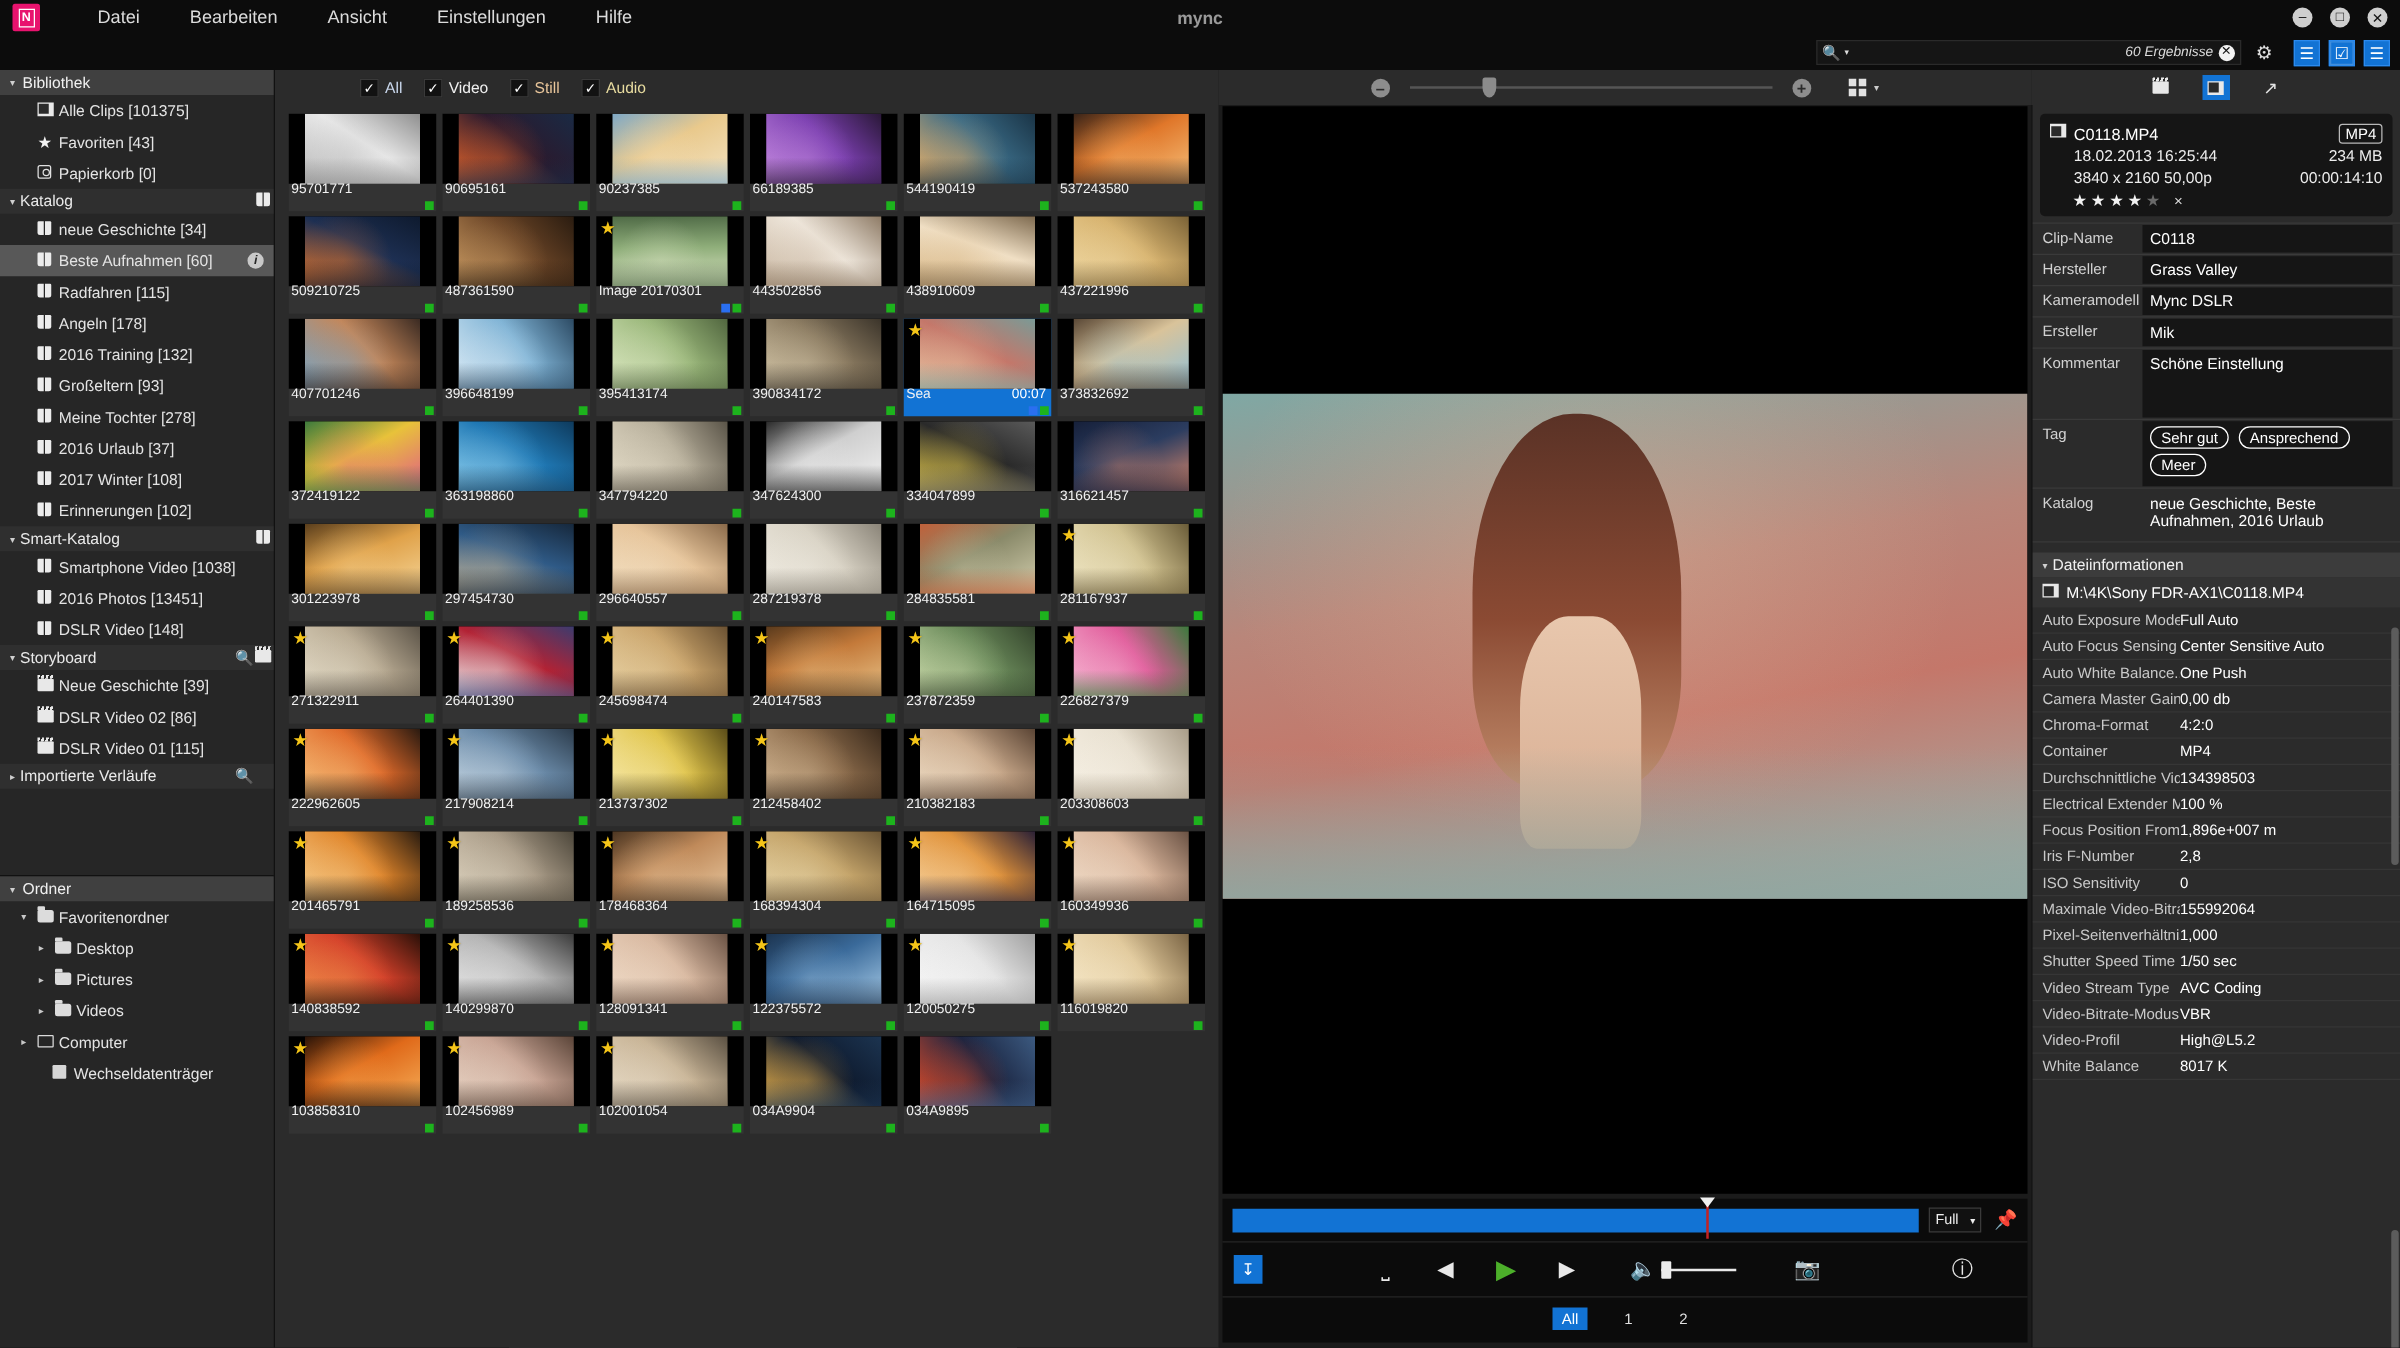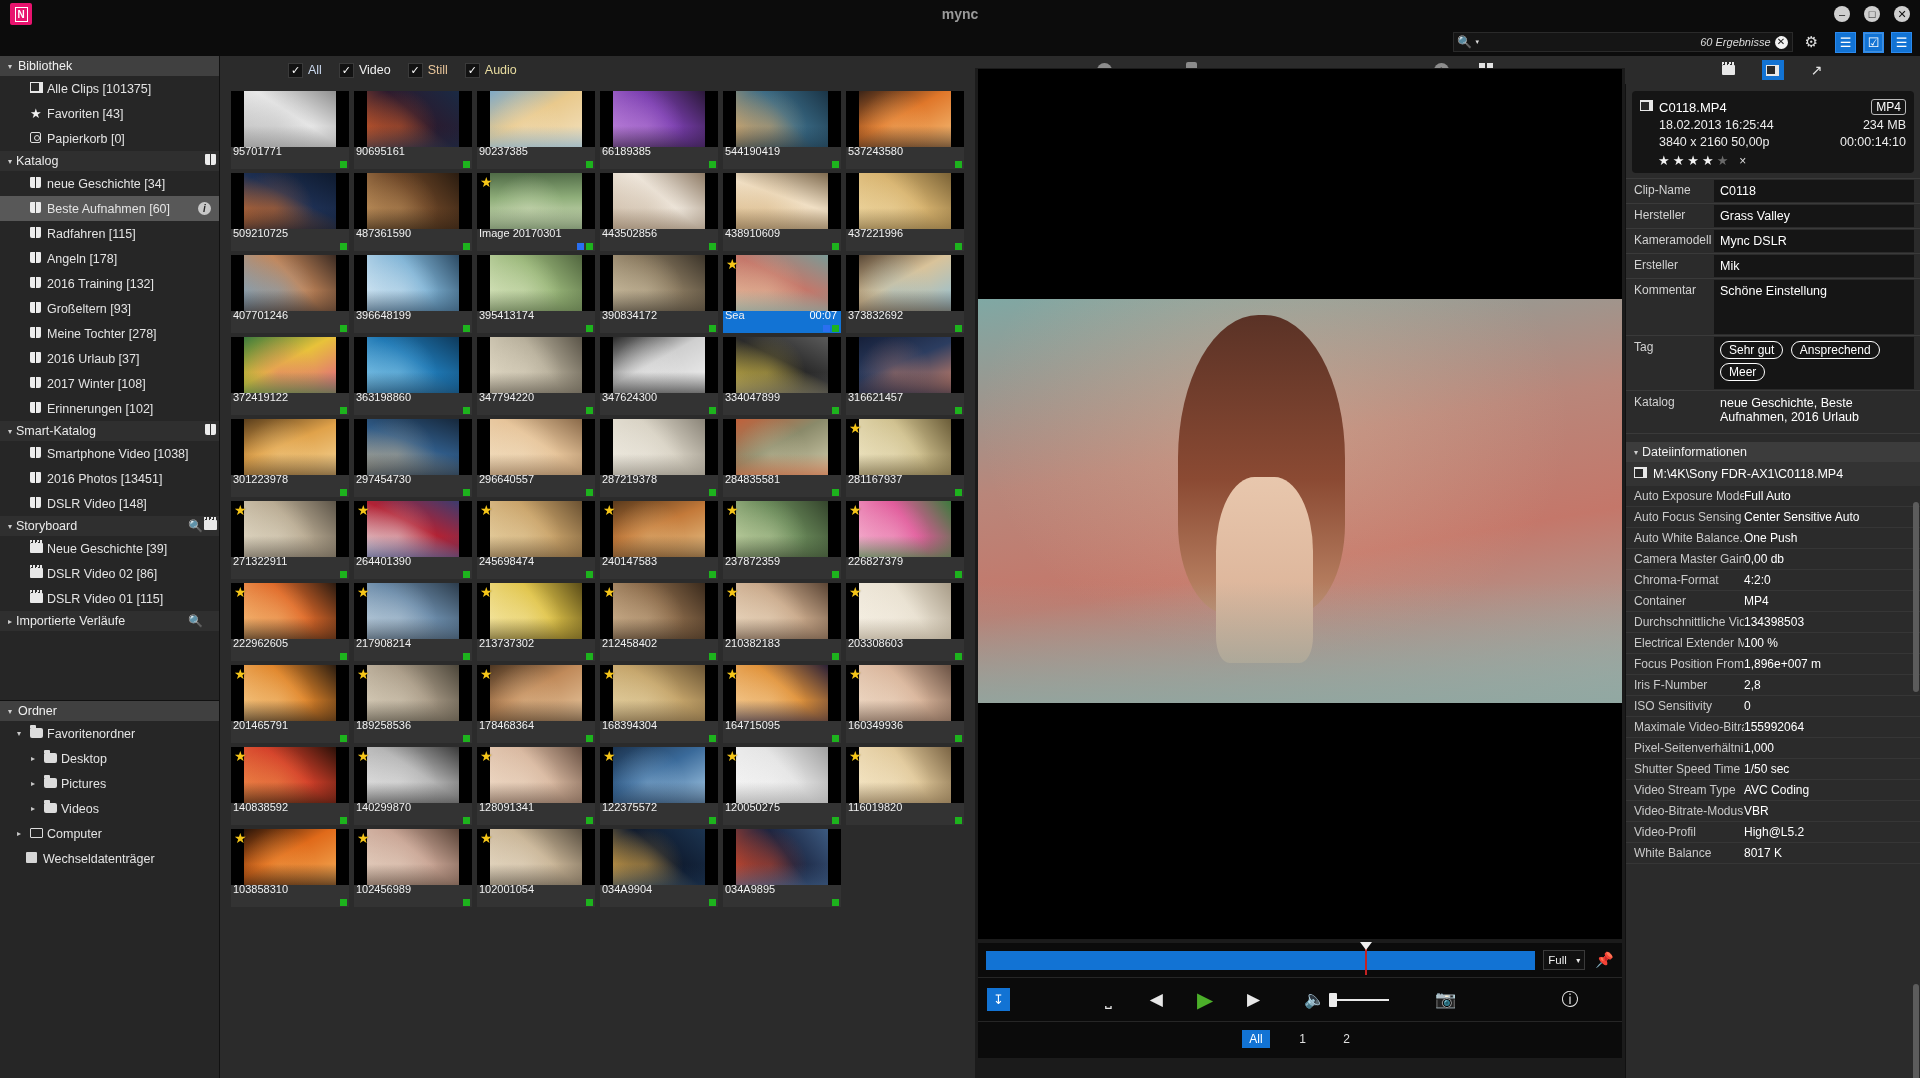--- a/index.html
+++ b/index.html
@@ -172,21 +172,21 @@
   .cap{ position:absolute; left:2px; bottom:12px; font-size:11px; color:#f2f2f2; white-space:nowrap;}
   .dur{ position:absolute; right:4px; bottom:12px; font-size:11px; color:#fff; }
   .dot{ position:absolute; bottom:1px; width:7px;height:7px; }
   .dot.g{ right:2px; background:#1db31d;}
   .dot.b{ right:11px; background:#2a6ff0;}
   .fav{ position:absolute; left:3px; top:2px; color:#f5c518; font-size:14px; line-height:1;
         text-shadow:0 0 2px #0008; }
 
   
   #preview{
-    position:absolute; left:975px; top:68px; width:650px; height:994px;
+    position:absolute; left:975px; top:84px; width:650px; height:994px;
     background:#1b1b1b;
   }
   #pv-canvas{ position:absolute; left:3px; top:1px; width:644px; height:870px; background:#000; overflow:hidden;}
   #pv-art{ position:absolute; left:0; top:230px; width:644px; height:404px; overflow:hidden;}
   #pv-bottom{ position:absolute; left:3px; top:875px; width:644px; height:115px; background:#0b0b0b; }
   #pv-seekrow{ height:34px; display:flex; align-items:center; padding:0 8px; }
   #seektrack{ flex:1; height:19px; background:#1273d4; position:relative; }
   #seekhead{ position:absolute; left:69%; top:-5px; width:2px; height:29px; background:#c42222;}
   #seekhead:before{ content:""; position:absolute; left:-5px; top:-4px; border-left:6px solid transparent;
      border-right:6px solid transparent; border-top:8px solid #f0f0f0; }
@@ -245,20 +245,27 @@
        white-space:nowrap; overflow:hidden; }
   .fv{ font-size:12px; color:#ffffff; white-space:nowrap; }
   #rscroll{ position:absolute; right:1px; top:418px; width:6px; height:190px; background:#5c5c5c; border-radius:3px;}
   #rscroll2{ position:absolute; right:1px; top:900px; width:6px; height:120px; background:#5c5c5c; border-radius:3px;}
 </style>
 </head>
 <body>
 
 <div id="titlebar">
   <div id="app-logo"></div>
+  <div class="menubar">
+    <div class="mi">Datei</div>
+    <div class="mi">Bearbeiten</div>
+    <div class="mi">Ansicht</div>
+    <div class="mi">Einstellungen</div>
+    <div class="mi">Hilfe</div>
+  </div>
   <div id="win-title">mync</div>
   <div id="win-btns">
     <div class="wbtn">–</div>
     <div class="wbtn">□</div>
     <div class="wbtn">✕</div>
   </div>
 </div>
 
 <div id="searchbar">
   <div id="searchbar-right">
@@ -416,21 +423,21 @@
     <div class="s-item" style="padding-left:44px">
       <span class="tw" style="left:28px">▸</span>
       <span class="ic"><i class="fold"></i></span>
       <span class="txt">Videos</span>
     </div>
     <div class="s-item lvl2">
       <span class="tw">▸</span>
       <span class="ic"><i class="pc"></i></span>
       <span class="txt">Computer</span>
     </div>
-    <div class="s-item" style="padding-left:26px">
+    <div class="s-item" style="padding-left:42px">
       <span class="ic"><i class="disk"></i></span>
       <span class="txt">Wechseldatenträger</span>
     </div>
   </div>
 </div>
 
 <div id="filterbar">
   <div class="fchk">
     <span class="box">✓</span>
     <span class="fl" style="color:#c9d7ec">All</span>

